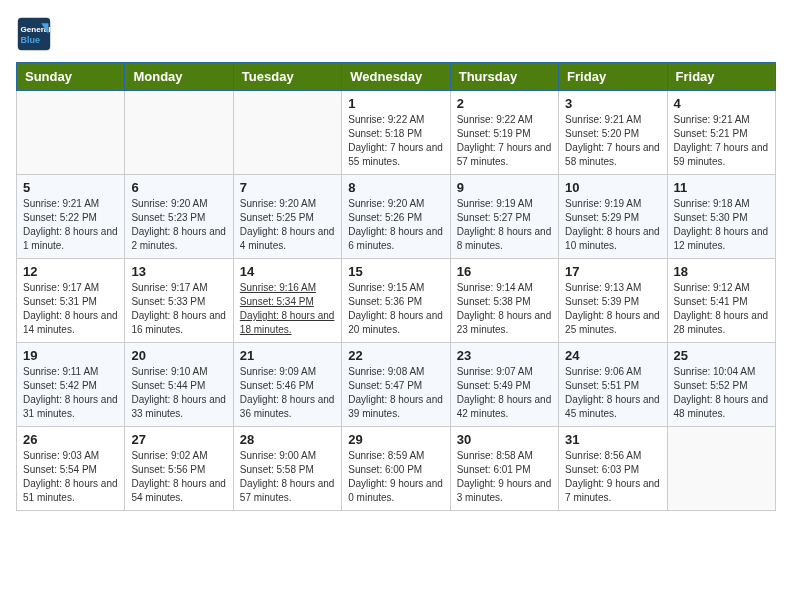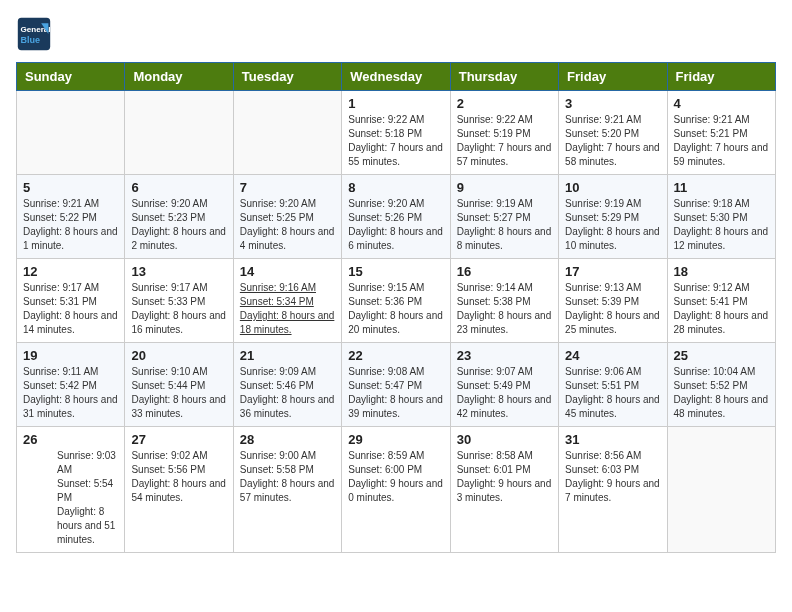--- a/index.html
+++ b/index.html
@@ -282,21 +282,21 @@
         <td>
           <span class="day-number">25</span>
           <div class="day-info" style="white-space: pre-line;">Sunrise: 10:04 AM
 Sunset: 5:52 PM
 Daylight: 8 hours and 48 minutes.</div>
         </td>
       </tr>
       <tr>
         <td>
           <span class="day-number">26</span>
-          <div class="day-info" style="white-space: pre-line; margin-left: 34px;">Sunrise: 9:03 AM
+          <div class="day-info" style="white-space: pre-line;">Sunrise: 9:03 AM
 Sunset: 5:54 PM
 Daylight: 8 hours and 51 minutes.</div>
         </td>
         <td>
           <span class="day-number">27</span>
           <div class="day-info" style="white-space: pre-line;">Sunrise: 9:02 AM
 Sunset: 5:56 PM
 Daylight: 8 hours and 54 minutes.</div>
         </td>
         <td>

